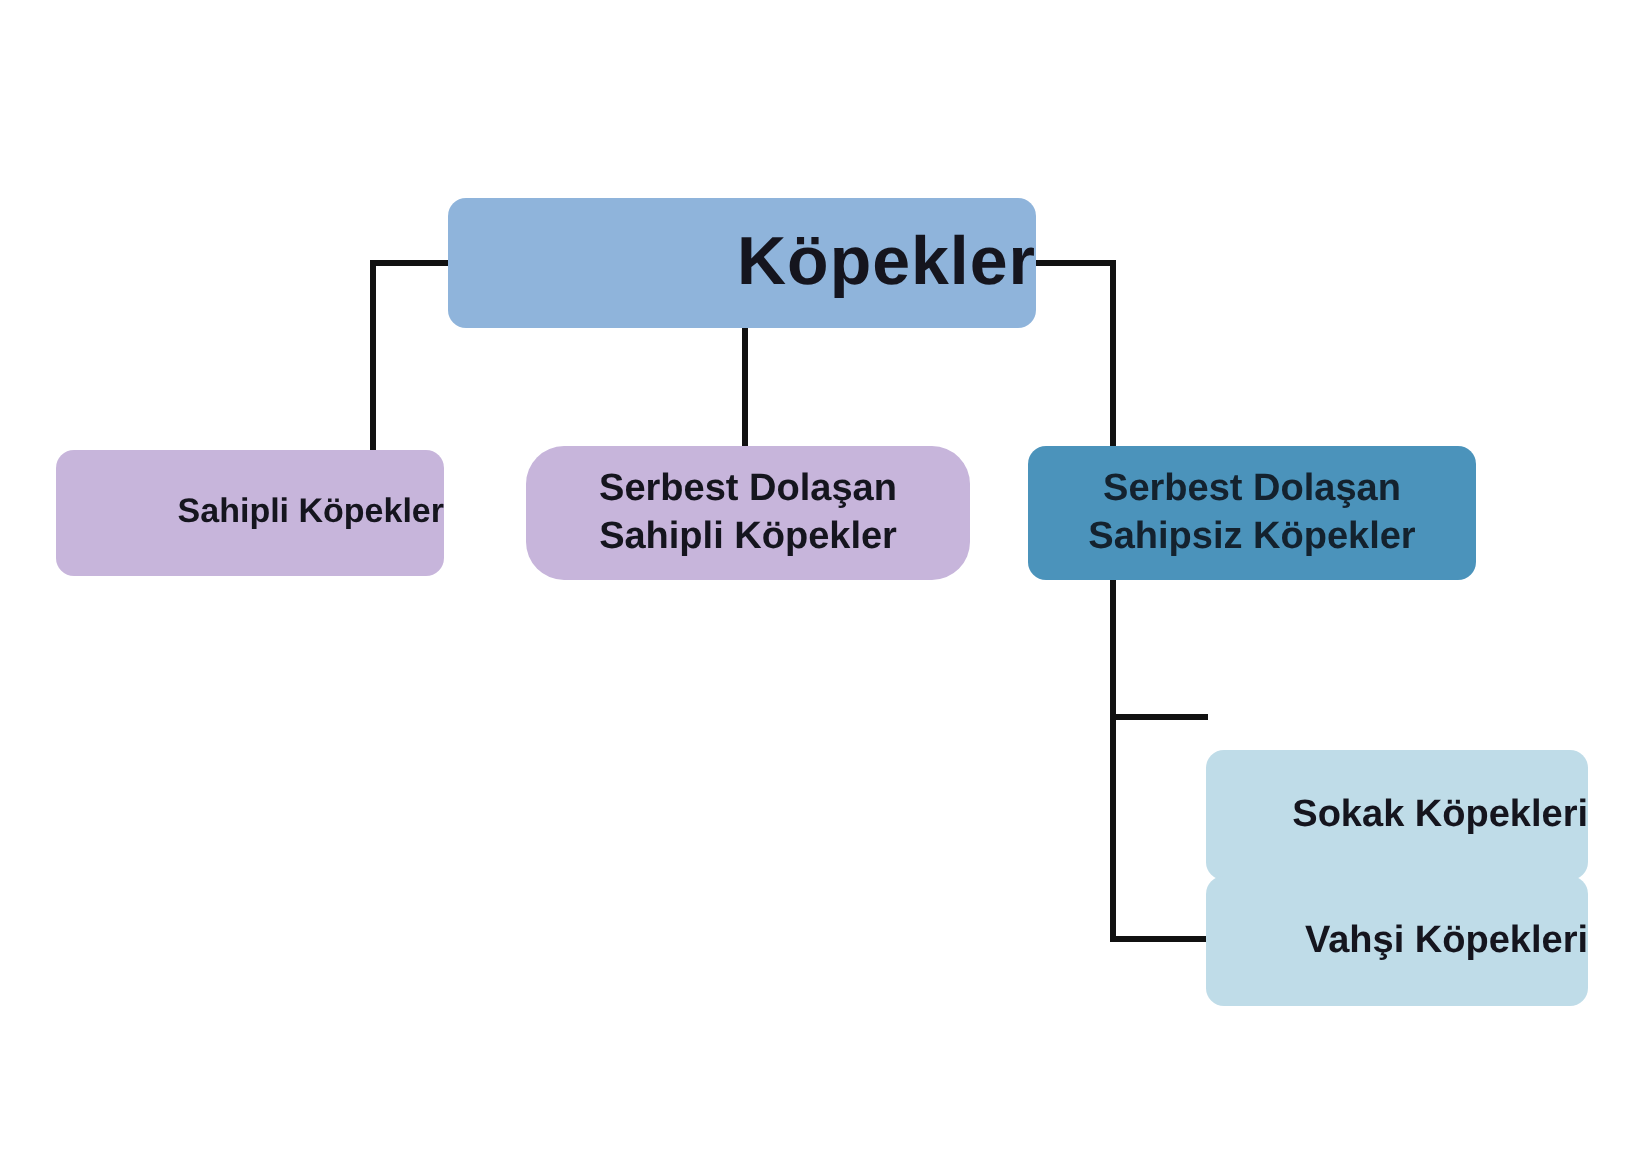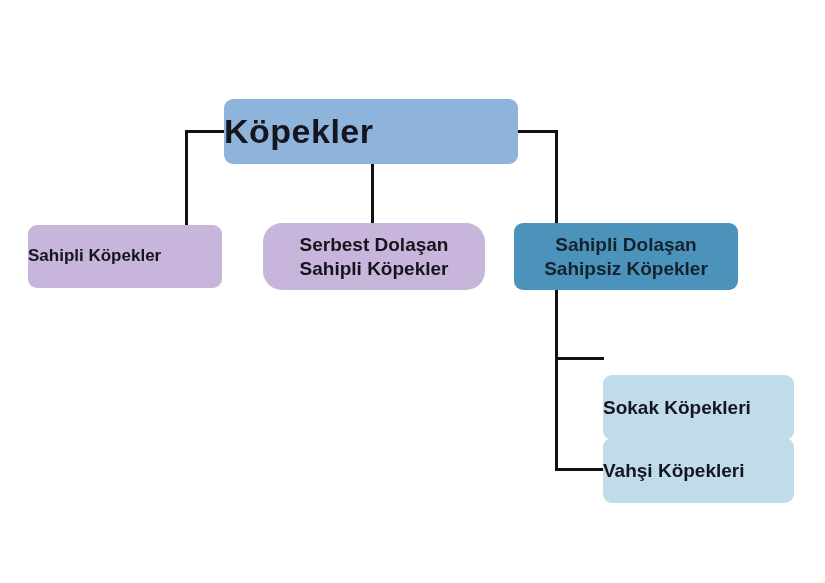--- a/index.html
+++ b/index.html
@@ -13,21 +13,21 @@
     width: 825px;
     height: 583px;
     background: #ffffff;
     overflow: hidden;
   }
   .node {
     position: absolute;
     border-radius: 9px;
     display: flex;
     align-items: center;
-    justify-content: flex-start;
+    justify-content: flex-end;
     text-align: center;
     color: var(--text, #15151e);
     font-weight: 600;
     box-sizing: border-box;
     line-height: 1.22;
     z-index: 2;
   }
   .node-root {
     left: 224px; top: 99px; width: 294px; height: 65px;
     background: var(--root-bg, #8fb4db);
@@ -102,21 +102,21 @@
 
   <div class="node node-owned">
     <span>Sahipli Köpekler</span>
   </div>
 
   <div class="node node-freeroam-owned">
     <span>Serbest Dolaşan Sahipli Köpekler</span>
   </div>
 
   <div class="node node-freeroam-unowned">
-    <span>Sahipli Dolaşan Sahipsiz Köpekler</span>
+    <span>Serbest Dolaşan Sahipsiz Köpekler</span>
   </div>
 
   <div class="node node-street">
     <span>Sokak Köpekleri</span>
   </div>
 
   <div class="node node-feral">
     <span>Vahşi Köpekleri</span>
   </div>
 

